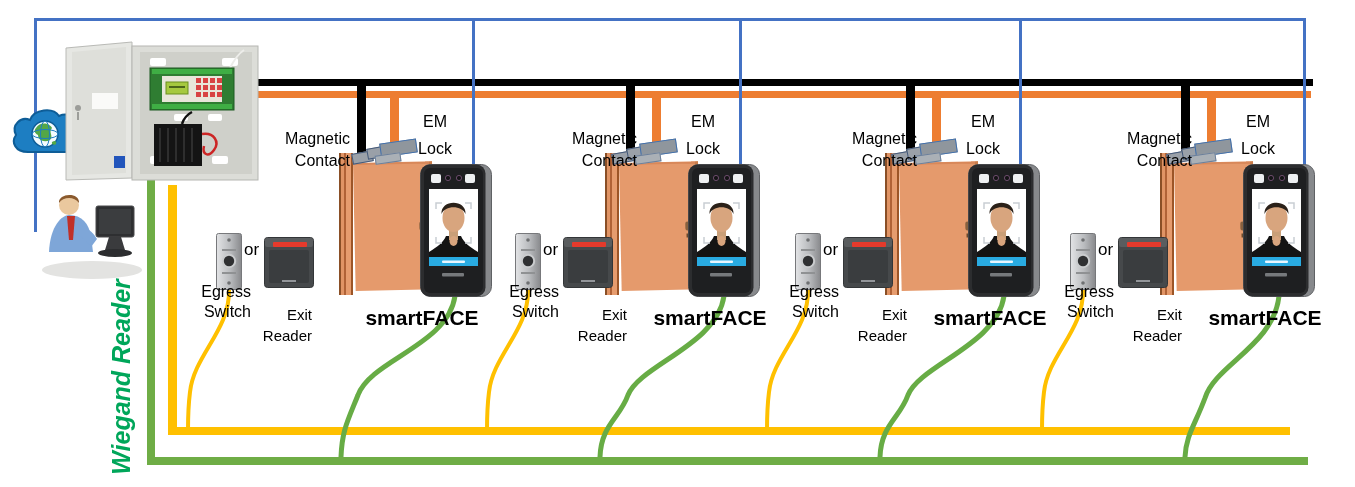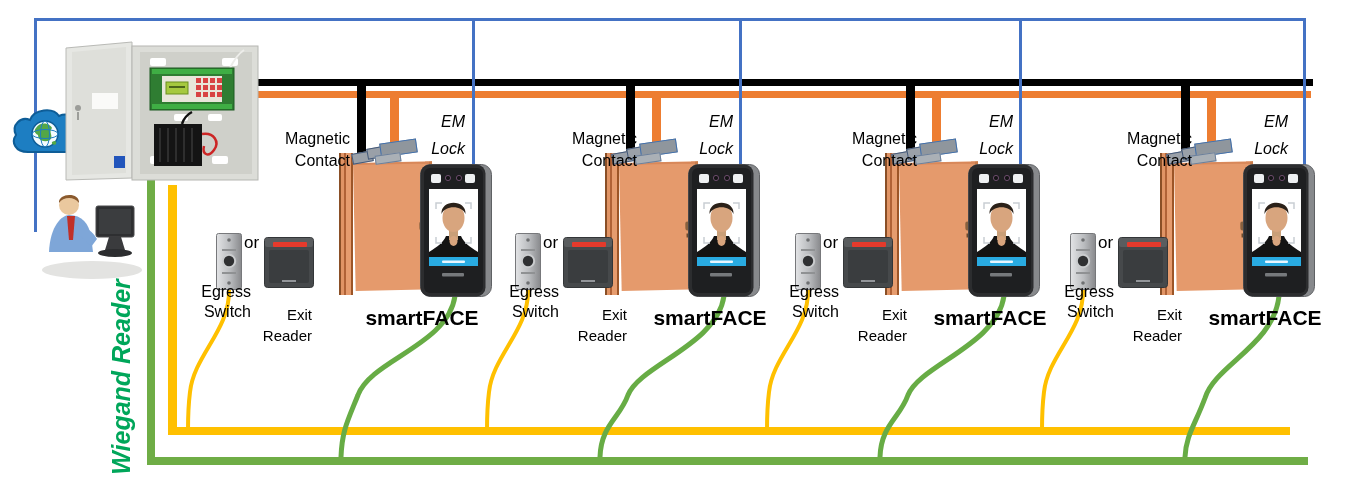--- a/index.html
+++ b/index.html
@@ -45,24 +45,24 @@
   .mag-piece-a{left:127px;top:152px;}
   .mag-piece-b{left:142px;top:147px;}
   .em-lock-body{position:absolute;left:155px;top:141px;width:35px;height:12px;background:#8F969D;border:1px solid #3F6FAE;transform:rotate(-8deg);}
   .em-lock-plate{position:absolute;left:150px;top:154px;width:24px;height:7px;background:#AAB0B6;border:1px solid #6B7F9A;transform:rotate(-8deg);}
   .smartface-device{position:absolute;left:203px;top:164px;width:72px;height:133px;}
   .egress-device{position:absolute;left:30px;top:233px;width:26px;height:57px;}
   .exitreader-device{position:absolute;left:78px;top:237px;width:50px;height:52px;}
   
   .lbl{position:absolute;font-size:16px;line-height:22px;text-align:right;}
   .mag-label{left:52px;top:128px;width:100px;}
-  .em-label{left:188px;top:108px;width:60px;text-align:right;line-height:27px;font-style:italic;}
+  .em-label{left:188px;top:108px;width:60px;text-align:center;line-height:27px;}
   .egress-label{left:-2px;top:282px;width:76px;line-height:20px;}
   .exit-label{left:78px;top:304px;width:64px;line-height:21px;font-size:15px;}
-  .or-label{position:absolute;left:58px;top:233px;width:30px;font-size:17px;}
+  .or-label{position:absolute;left:58px;top:240px;width:30px;font-size:17px;}
   .smartface-label{position:absolute;left:160px;top:306px;width:130px;text-align:center;font-size:21px;font-weight:bold;}
   
   .g1 .door-post{left:153px}.g1 .door-panel{left:167px}
   .g1 .black-drop{left:171px}.g1 .orange-drop{left:204px}
   .g1 .mag-piece-a{left:166px}.g1 .mag-piece-b{left:181px}
   .g1 .em-lock-body{left:194px}.g1 .em-lock-plate{left:189px}
   .g1 .em-label{left:219px}.g1 .mag-label{left:64px}
   .g1 .smartface-device{left:234px}.g1 .smartface-label{left:171px}
   .g1 .blue-drop{left:286px}
   .g1 .egress-label{left:-11px}.g1 .exit-label{left:62px}

